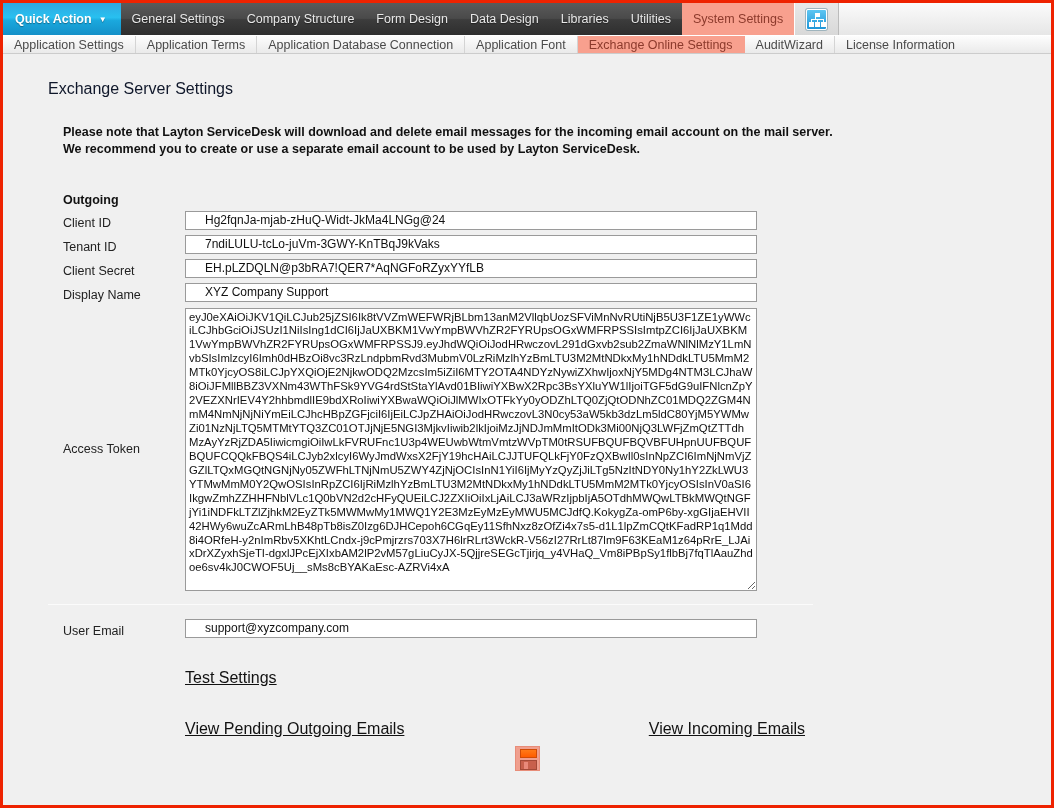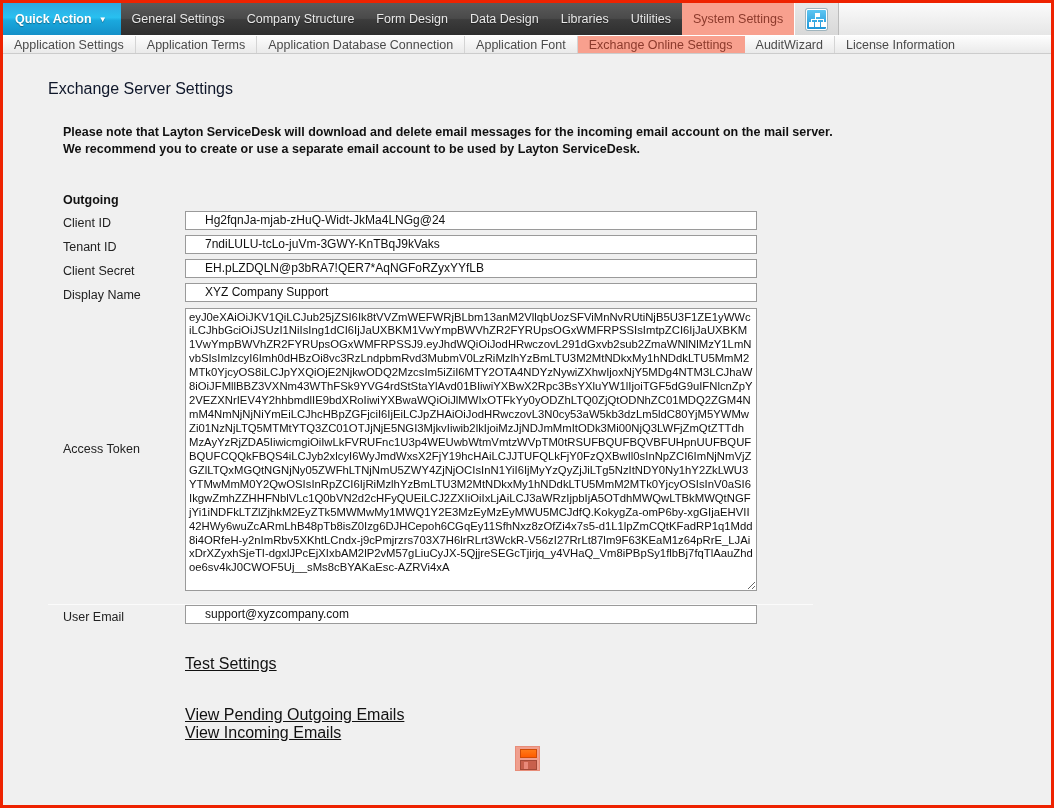--- a/index.html
+++ b/index.html
@@ -193,36 +193,35 @@
   }
 
   .divider {
     height: 1px;
     background: #b9b9b9;
     margin: 13px 0 0 45px;
     width: 765px;
     border-bottom: 1px solid #fbfbfb;
   }
 
-  .email-block { }
+  .email-block { margin-top: 14px; }
 
   .link {
     font-size: 16px;
     color: #111111;
     text-decoration: underline;
     cursor: pointer;
     display: inline-block;
   }
   .test-settings-wrap { margin: 31px 0 0 182px; }
   .bottom-links {
     margin: 33px 0 0 182px;
     width: 620px;
     display: flex;
     justify-content: space-between;
-    flex-direction: column;
   }
 
   .save-bar {
     position: absolute;
     left: 0; right: 0;
     bottom: 18px;
     display: flex;
     justify-content: center;
   }
   .save-icon {

